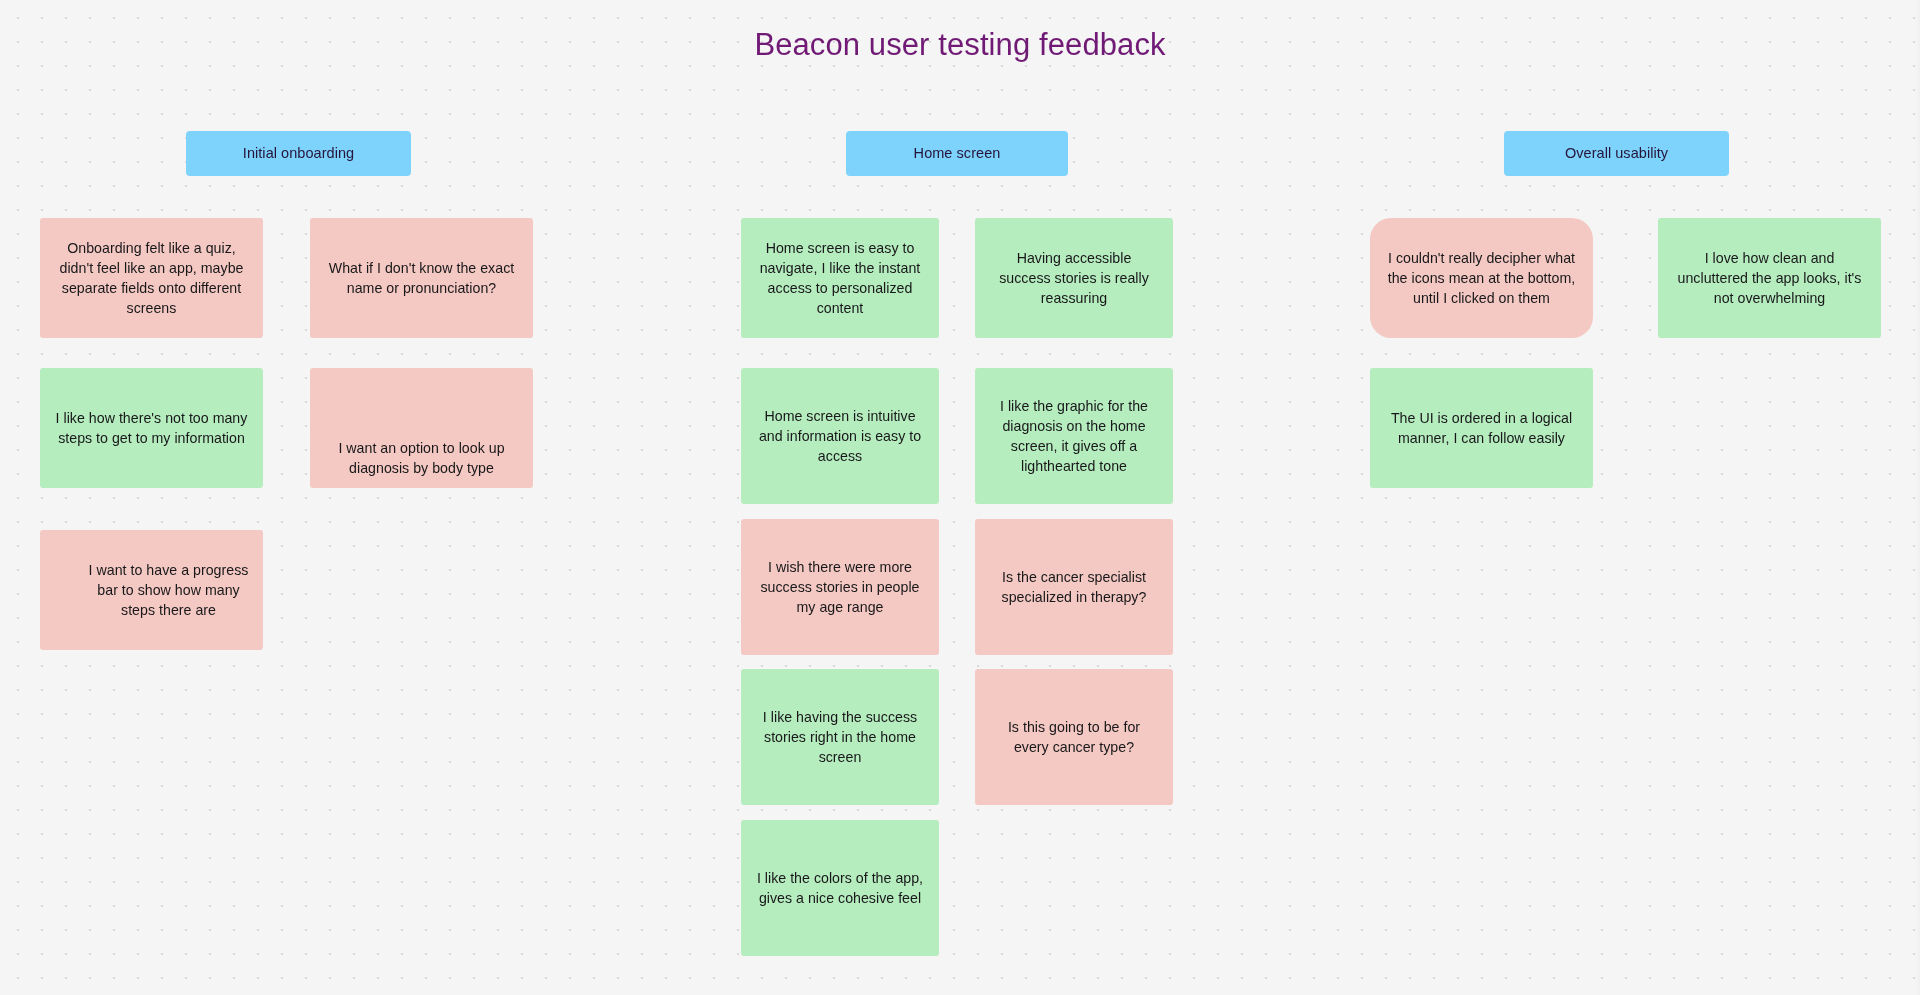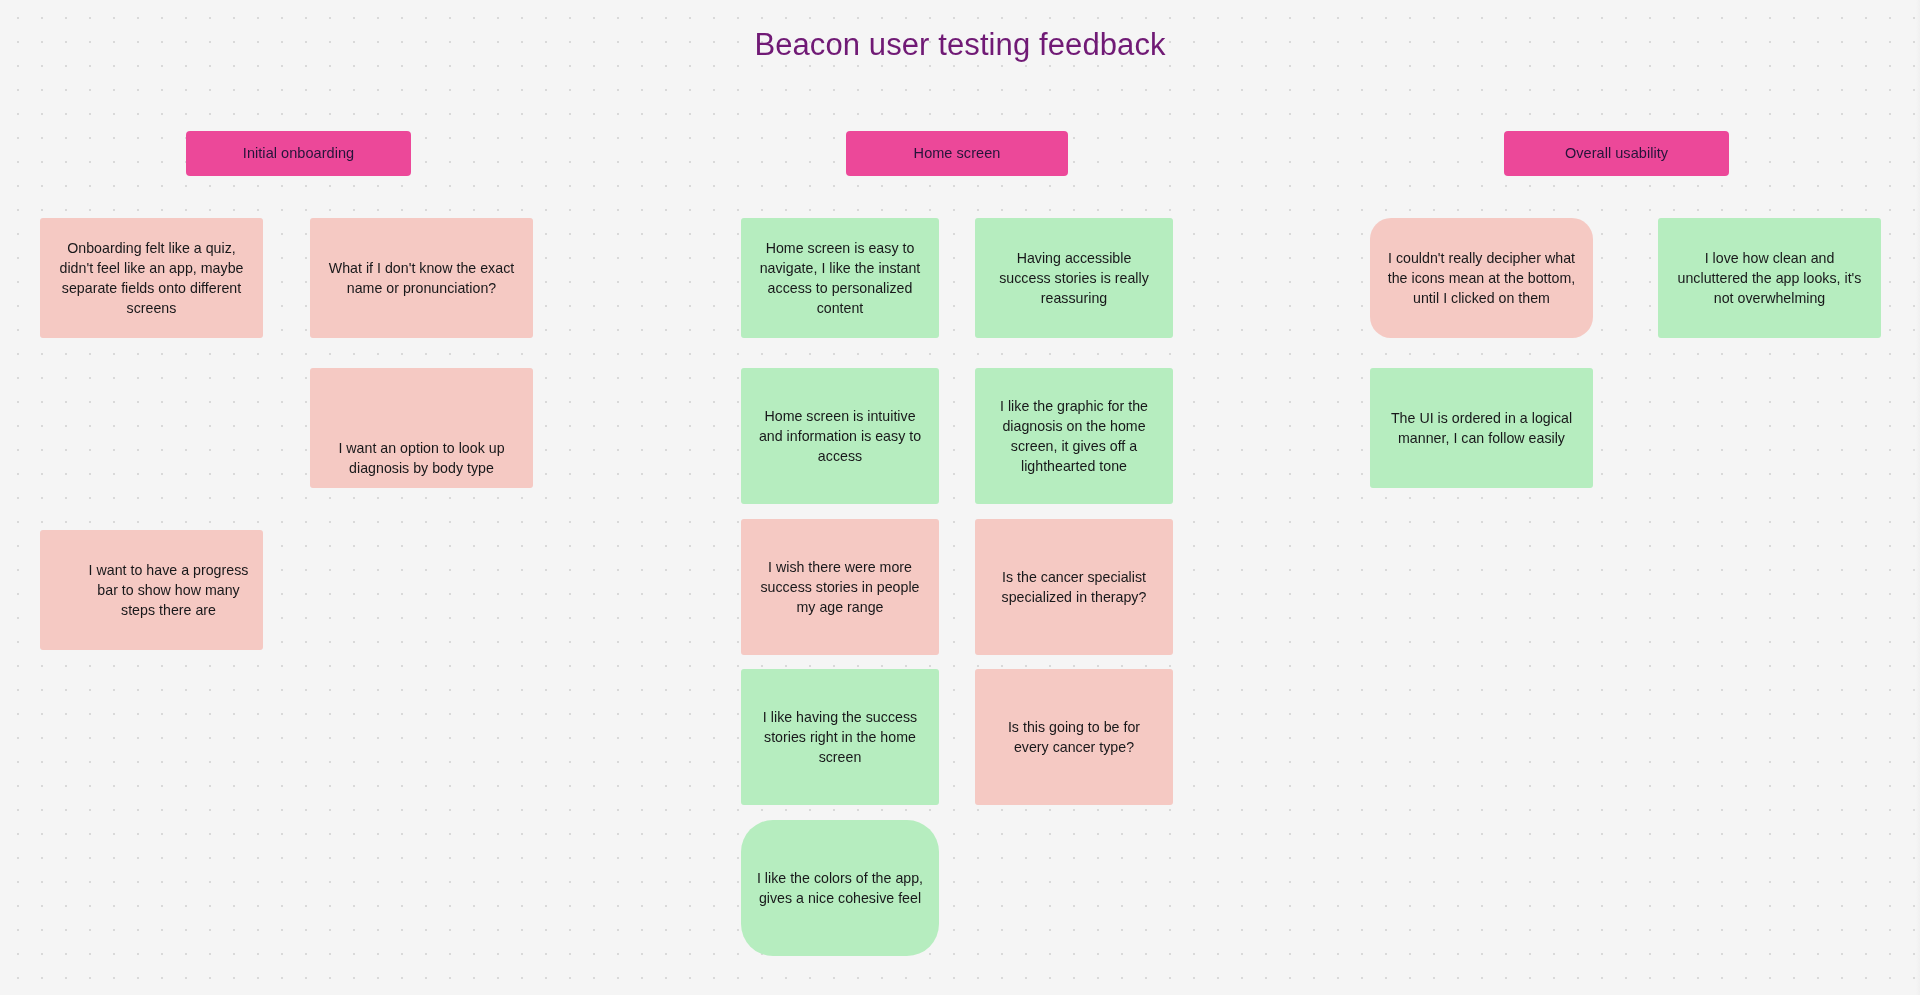--- a/index.html
+++ b/index.html
@@ -35,21 +35,21 @@
     font-size: 31px;
     font-weight: 400;
     color: #701a75;
     letter-spacing: 0.1px;
     line-height: 1.25;
   }
 
   
   .section-header {
     position: absolute;
-    background: #ec4899;
+    background: #7dd3fc;
     border-radius: 4px;
     display: flex;
     align-items: center;
     justify-content: center;
     text-align: center;
     font-size: 14.5px;
     color: #26143a;
     letter-spacing: 0.05px;
     padding: 17px 10px;
     line-height: 1.3;
@@ -108,20 +108,23 @@
   </div>
 
   <div class="note pink" style="left:310px; top:218px; width:223px; height:120px;">
     <span>What if I don't know the exact name or pronunciation?</span>
   </div>
 
   <div class="note pink" style="left:40px; top:218px; width:223px; height:120px;">
     <span>Onboarding felt like a quiz, didn't feel like an app, maybe separate fields onto different screens</span>
   </div>
 
+  <div class="note green" style="left:40px; top:368px; width:223px; height:120px;">
+    <span>I like how there's not too many steps to get to my information</span>
+  </div>
 
   <div class="note pink" style="left:310px; top:368px; width:223px; height:120px;align-items:flex-end;">
     <span>I want an option to look up diagnosis by body type</span>
   </div>
 
   <div class="note pink" style="left:40px; top:530px; width:223px; height:120px;padding-left:48px;">
     <span>I want to have a progress bar to show how many steps there are</span>
   </div>
 
   <div class="note green" style="left:741px; top:218px; width:198px; height:120px;">
@@ -149,21 +152,21 @@
   </div>
 
   <div class="note green" style="left:741px; top:669px; width:198px; height:136px;">
     <span>I like having the success stories right in the home screen</span>
   </div>
 
   <div class="note pink" style="left:975px; top:669px; width:198px; height:136px;">
     <span>Is this going to be for every cancer type?</span>
   </div>
 
-  <div class="note green" style="left:741px; top:820px; width:198px; height:136px;border-radius:32px;">
+  <div class="note green" style="left:741px; top:820px; width:198px; height:136px;">
     <span>I like the colors of the app, gives a nice cohesive feel</span>
   </div>
 
   <div class="note pink" style="left:1370px; top:218px; width:223px; height:120px;border-radius:21px;">
     <span>I couldn't really decipher what the icons mean at the bottom, until I clicked on them</span>
   </div>
 
   <div class="note green" style="left:1658px; top:218px; width:223px; height:120px;">
     <span>I love how clean and uncluttered the app looks, it's not overwhelming</span>
   </div>

